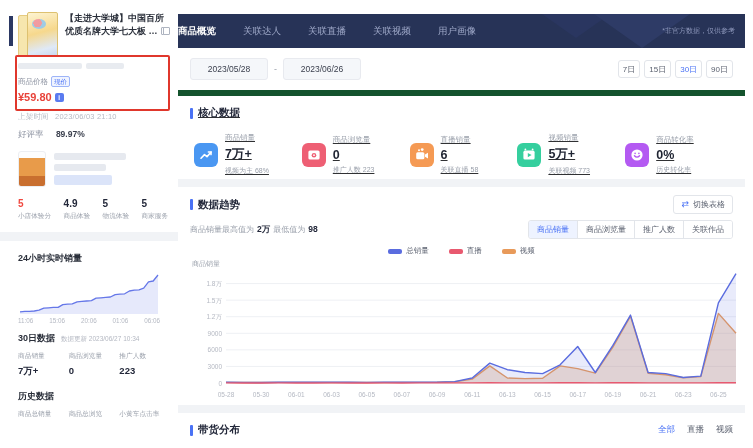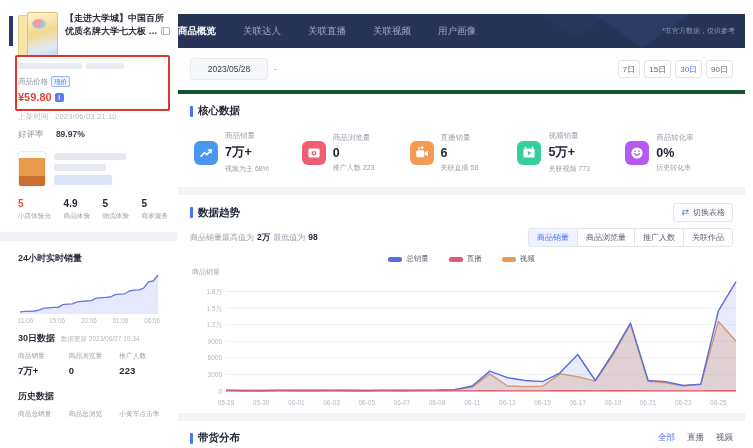--- a/index.html
+++ b/index.html
@@ -64,29 +64,29 @@
 
   
   .main{position:absolute;left:178px;top:14px;width:567px;background:#fff;}
   .navbar{position:relative;height:34px;background:#273357;display:flex;align-items:center;overflow:hidden;}
   .deco1{position:absolute;right:55px;top:0;width:0;height:0;border-left:48px solid transparent;border-right:48px solid transparent;border-top:34px solid #2e3b66;}
   .deco2{position:absolute;right:135px;top:0;width:0;height:0;border-left:34px solid transparent;border-right:34px solid transparent;border-top:24px solid #2a3660;}
   .tabs{display:flex;gap:27px;position:relative;z-index:2;}
   .tab{font-size:9.5px;color:#9fa9c9;cursor:pointer;white-space:nowrap;}
   .tab.active{color:#fff;font-weight:bold;}
   .disclaimer{position:absolute;right:10px;top:50%;transform:translateY(-50%);font-size:7px;color:#8d97bb;z-index:2;}
-  .date-row{display:flex;align-items:center;gap:6px;padding:10px 12px;border-bottom:4px solid #14532d;justify-content:space-between;}
+  .date-row{display:flex;align-items:center;gap:6px;padding:10px 12px;border-bottom:6px solid #14532d;justify-content:space-between;}
   .date-input{width:76px;height:20px;line-height:20px;text-align:center;background:#f5f7fa;border:1px solid #e8eaef;border-radius:3px;font-size:8.5px;color:#3a3f4d;cursor:pointer;}
   .date-sep{color:#9aa0ab;font-size:9px;}
   .presets{margin-left:auto;display:flex;gap:4px;}
   .preset{min-width:22px;padding:0 4px;height:18px;line-height:18px;text-align:center;font-size:8px;border:1px solid #e2e5ea;border-radius:3px;color:#5c6270;background:#fff;cursor:pointer;}
   .preset.active{color:#4a72f5;}
   .sec-title{display:flex;align-items:center;gap:5px;font-size:10.5px;font-weight:bold;color:#23283a;}
   .sec-title .bar{width:3px;height:11px;background:#4a72f5;border-radius:1px;display:inline-block;}
-  .core{padding:10px 12px 13px;}
+  .core{padding:10px 12px 3px;text-decoration:underline;}
   .metrics{display:flex;margin-top:13px;padding-left:4px;}
   .metric{flex:1;display:flex;gap:7px;align-items:center;}
   .m-icon{width:24px;height:24px;border-radius:6px;flex:none;display:flex;align-items:center;justify-content:center;}
   .m-icon svg{width:16px;height:16px;display:block;}
   .m-label{font-size:7.5px;color:#9aa0ab;white-space:nowrap;}
   .m-value{font-size:12.5px;font-weight:bold;color:#1f2432;margin:3px 0;}
   .m-sub{font-size:7px;color:#9aa0ab;white-space:nowrap;}
   .gap{height:8px;background:#f1f3f6;}
   .trend{padding:8px 12px 2px;}
   .trend-head{display:flex;justify-content:space-between;align-items:center;}
@@ -231,20 +231,21 @@
           <div class="tab">关联直播</div>
           <div class="tab">关联视频</div>
           <div class="tab">用户画像</div>
         </nav>
       <span class="disclaimer">*非官方数据，仅供参考</span>
     </header>
 
     <div class="date-row">
       <div class="date-input">2023/05/28</div>
       <span class="date-sep">-</span>
+      <div class="date-input">2023/06/26</div>
       <div class="presets" id="preset-buttons">
           <button class="preset">7日</button>
           <button class="preset">15日</button>
           <button class="preset active">30日</button>
           <button class="preset">90日</button>
         </div>
     </div>
 
     <section class="core">
       <div class="sec-title">

